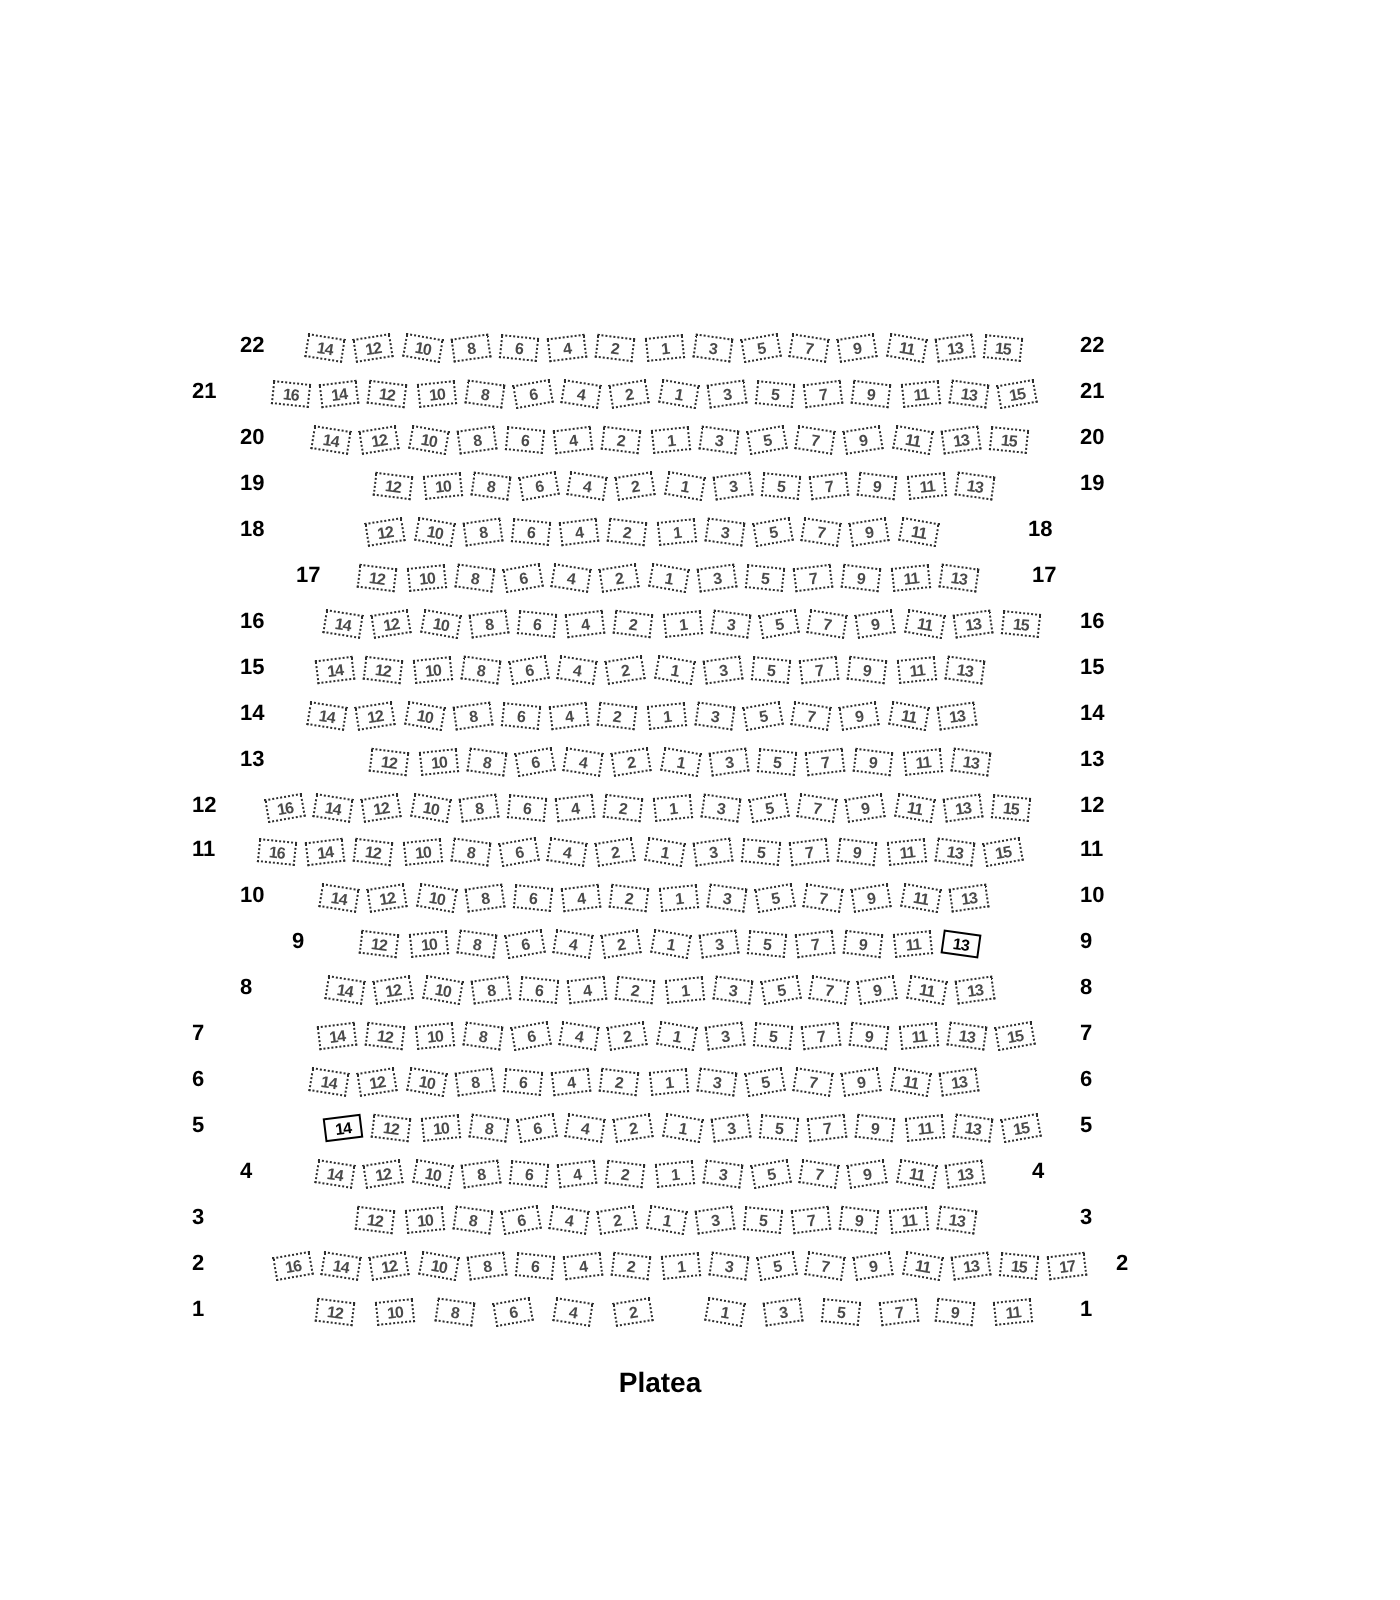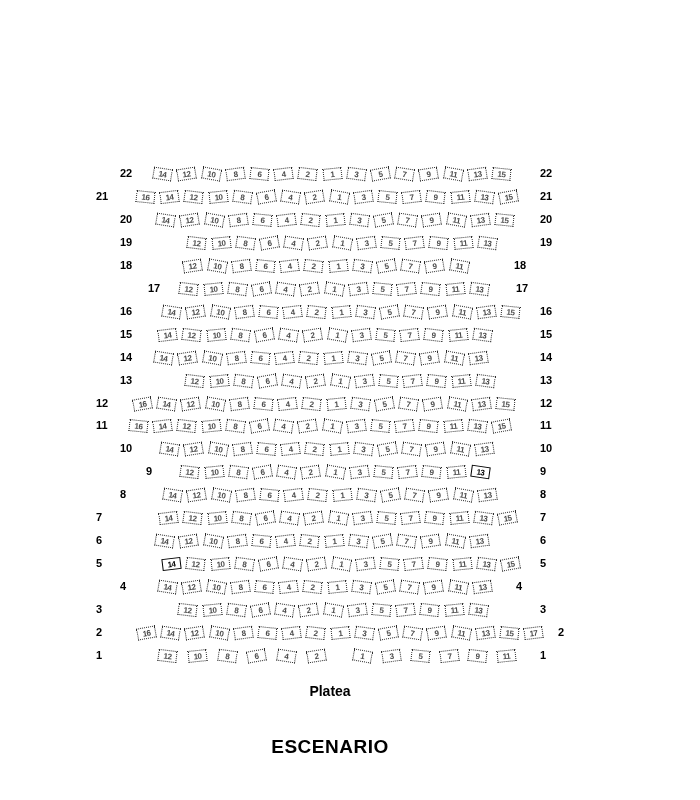--- a/index.html
+++ b/index.html
@@ -383,14 +383,13 @@
       <div class="seat" style="left: 307px; top: 649.95px; transform: rotate(-9deg);">2</div>
       <div class="seat" style="left: 353px; top: 649.95px; transform: rotate(10deg);">1</div>
       <div class="seat" style="left: 382px; top: 649.95px; transform: rotate(-8deg);">3</div>
       <div class="seat" style="left: 411px; top: 649.95px; transform: rotate(6deg);">5</div>
       <div class="seat" style="left: 440px; top: 649.95px; transform: rotate(-7deg);">7</div>
       <div class="seat" style="left: 468px; top: 649.95px; transform: rotate(7deg);">9</div>
       <div class="seat" style="left: 497px; top: 649.95px; transform: rotate(-6deg);">11</div>
       <div class="row-label" style="left: 540px; top: 648.95px;">1</div>
     </div>
   <div class="section-label">Platea</div>
-  <div class="stage-label">ESCENARIO</div>
 </div>
 
 </body></html>

